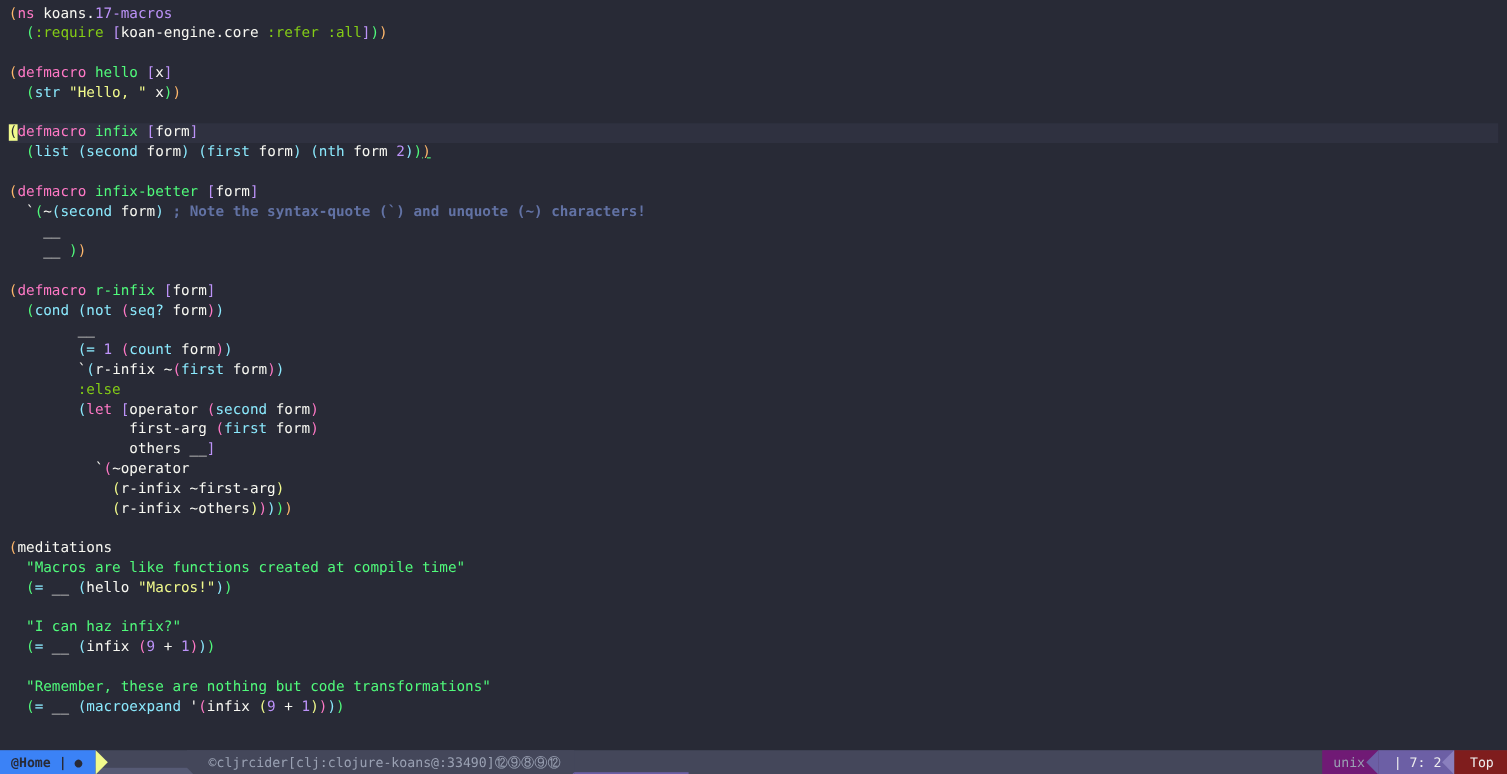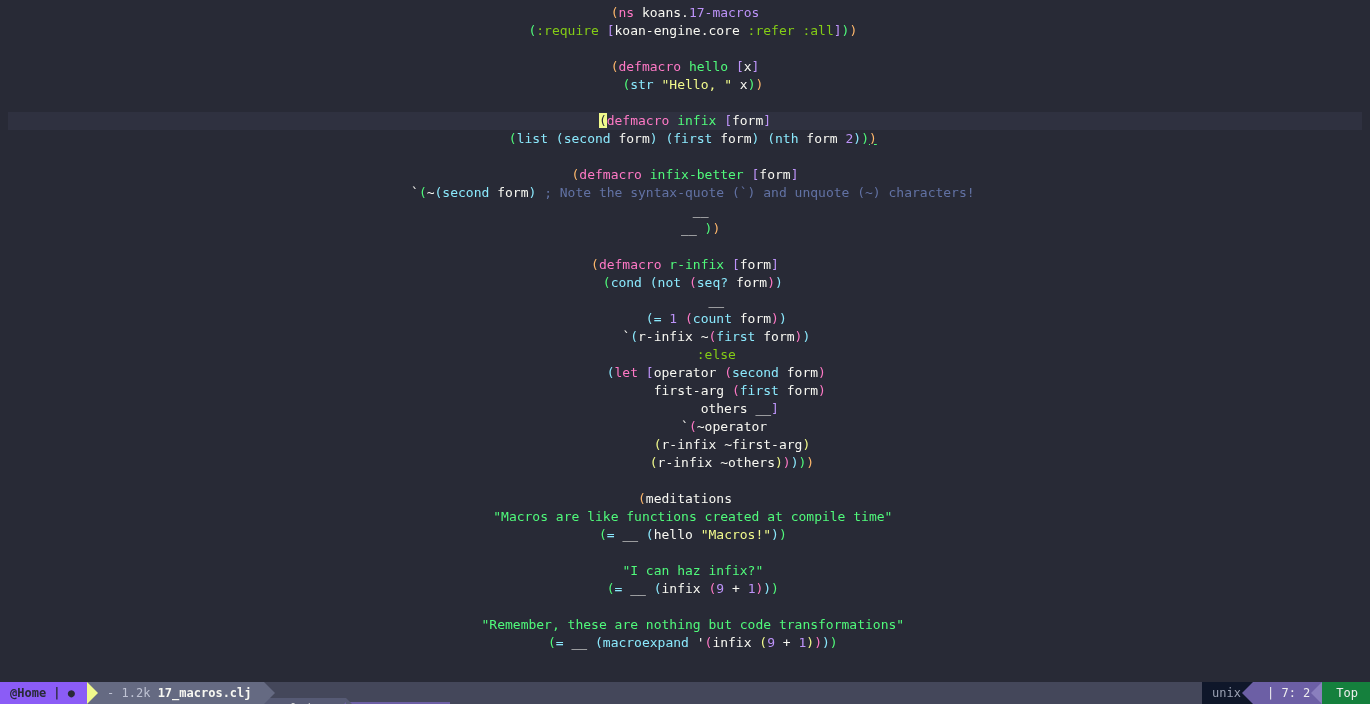--- a/index.html
+++ b/index.html
@@ -9,40 +9,39 @@
     background: #282A36;
     font-family: "Menlo", "Consolas", "DejaVu Sans Mono", monospace;
     font-size: 13px;
     line-height: 18px;
     overflow: hidden;
   }
   .editor {
     width: 100%;
     height: calc(100% - 22px);
     overflow: hidden;
-    text-align: center;
   }
   pre.code {
     margin: 0;
     padding: 4px 8px 0 8px;
     white-space: pre;
     color: #f8f8f2;
     height: 100%;
   }
   .line { display:block; height:18px; }
   .hl  { background:#2F3140; display:block; width:100%; }
   .kw   { color:#ff79c6; }   
   .bi   { color:#8be9fd; }   
   .name { color:#50fa7b; }
   .nspart{ color:#bd93f9; }
   .num  { color:#bd93f9; }
   .str  { color:#f1fa8c; }   
   .doc  { color:#50fa7b; }   
   .sym  { color:#f8f8f2; }
-  .cmt  { color:#6272a4; }
+  .cmt  { color:#6272a4;font-weight:bold; }
   .parR { color:#ffb86c; }   
   .parG { color:#50fa7b; }
   .parP { color:#ff79c6; }
   .parB { color:#8be9fd; }
   .parY { color:#f1fa8c; }
   .br   { color:#bd93f9; }   
   .cursor { background:#f1fa8c; color:#282A36; }
   .underline{ text-decoration: underline; text-decoration-color:#50fa7b; }
   .key  { color:#84cc16; }
 
@@ -70,28 +69,28 @@
     position:absolute;
     right:-11px;
     top:0;
     width:0;height:0;
     border-top:11px solid transparent;
     border-bottom:11px solid transparent;
     border-left:11px solid var(--seg-bg);
     z-index:2;
   }
   .ml-seg.no-arrow::after{display:none;}
-  .seg-home   { --seg-bg:#f1fa8c; background:#8b5cf6; color:#282a36; font-weight:bold;}
+  .seg-home   { --seg-bg:#f1fa8c; background:#3b82f6; color:#282a36; font-weight:bold;}
   .seg-file   { --seg-bg:#656a82; background:#656a82; color:#eee; padding-left:20px;}
   .seg-mode   { --seg-bg:#565a74; background:#565a74; color:#ccc; padding-left:20px;margin-top:32px;}
   .seg-cider  { --seg-bg:#44475a; background:#44475a; color:#9aa1b3; padding-left:20px;}
   .seg-git    { --seg-bg:#6c5fa5; background:#6c5fa5; color:#eee; padding-left:20px;}
-  .seg-right  { margin-left:auto; background:#0f172a; color:#9aa1b3;}
+  .seg-right  { margin-left:auto; background:#701a75; color:#9aa1b3;}
   .seg-pos    { --seg-bg:#6c5fa5; background:#6c5fa5; color:#eee;}
-  .seg-top    { --seg-bg:#8a7fbe; background:#15803d; color:#eee;}
+  .seg-top    { --seg-bg:#8a7fbe; background:#7f1d1d; color:#eee;}
   .seg-pos::before, .seg-top::before, .seg-git::before{
     content:"";
     position:absolute;
     left:-11px; top:0;
     width:0;height:0;
     border-top:11px solid transparent;
     border-bottom:11px solid transparent;
     border-right:11px solid var(--seg-bg);
   }
   .seg-pos, .seg-top{ position:relative; padding-left:14px;}
@@ -101,25 +100,22 @@
 </style>
 </head>
 <body>
 
 <div class="editor">
   <pre class="code" id="code"><span class="line"><span class="parR">(</span><span class="kw">ns</span> <span class="sym">koans</span><span class="sym">.</span><span class="nspart">17-macros</span></span><span class="line">  <span class="parG">(</span><span class="key">:require</span> <span class="br">[</span><span class="sym">koan-engine.core</span> <span class="key">:refer</span> <span class="key">:all</span><span class="br">]</span><span class="parG">)</span><span class="parR">)</span></span><span class="line">&nbsp;</span><span class="line"><span class="parR">(</span><span class="kw">defmacro</span> <span class="name">hello</span> <span class="br">[</span><span class="sym">x</span><span class="br">]</span></span><span class="line">  <span class="parG">(</span><span class="bi">str</span> <span class="str">"Hello, "</span> <span class="sym">x</span><span class="parG">)</span><span class="parR">)</span></span><span class="line">&nbsp;</span><span class="line hl"><span class="cursor">(</span><span class="kw">defmacro</span> <span class="name">infix</span> <span class="br">[</span><span class="sym">form</span><span class="br">]</span></span><span class="line">  <span class="parG">(</span><span class="bi">list</span> <span class="parB">(</span><span class="bi">second</span> <span class="sym">form</span><span class="parB">)</span> <span class="parB">(</span><span class="bi">first</span> <span class="sym">form</span><span class="parB">)</span> <span class="parB">(</span><span class="bi">nth</span> <span class="sym">form</span> <span class="num">2</span><span class="parB">)</span><span class="parG">)</span><span class="parR underline">)</span></span><span class="line">&nbsp;</span><span class="line"><span class="parR">(</span><span class="kw">defmacro</span> <span class="name">infix-better</span> <span class="br">[</span><span class="sym">form</span><span class="br">]</span></span><span class="line">  <span class="sym">`</span><span class="parG">(</span><span class="sym">~</span><span class="parB">(</span><span class="bi">second</span> <span class="sym">form</span><span class="parB">)</span> <span class="cmt">; Note the syntax-quote (`) and unquote (~) characters!</span></span><span class="line">    <span class="sym">__</span></span><span class="line">    <span class="sym">__</span> <span class="parG">)</span><span class="parR">)</span></span><span class="line">&nbsp;</span><span class="line"><span class="parR">(</span><span class="kw">defmacro</span> <span class="name">r-infix</span> <span class="br">[</span><span class="sym">form</span><span class="br">]</span></span><span class="line">  <span class="parG">(</span><span class="bi">cond</span> <span class="parB">(</span><span class="bi">not</span> <span class="parP">(</span><span class="bi">seq?</span> <span class="sym">form</span><span class="parP">)</span><span class="parB">)</span></span><span class="line">        <span class="sym">__</span></span><span class="line">        <span class="parB">(</span><span class="bi">=</span> <span class="num">1</span> <span class="parP">(</span><span class="bi">count</span> <span class="sym">form</span><span class="parP">)</span><span class="parB">)</span></span><span class="line">        <span class="sym">`</span><span class="parB">(</span><span class="sym">r-infix</span> <span class="sym">~</span><span class="parP">(</span><span class="bi">first</span> <span class="sym">form</span><span class="parP">)</span><span class="parB">)</span></span><span class="line">        <span class="key">:else</span></span><span class="line">        <span class="parB">(</span><span class="kw">let</span> <span class="br">[</span><span class="sym">operator</span> <span class="parP">(</span><span class="bi">second</span> <span class="sym">form</span><span class="parP">)</span></span><span class="line">              <span class="sym">first-arg</span> <span class="parP">(</span><span class="bi">first</span> <span class="sym">form</span><span class="parP">)</span></span><span class="line">              <span class="sym">others</span> <span class="sym">__</span><span class="br">]</span></span><span class="line">          <span class="sym">`</span><span class="parP">(</span><span class="sym">~operator</span></span><span class="line">            <span class="parY">(</span><span class="sym">r-infix</span> <span class="sym">~first-arg</span><span class="parY">)</span></span><span class="line">            <span class="parY">(</span><span class="sym">r-infix</span> <span class="sym">~others</span><span class="parY">)</span><span class="parP">)</span><span class="parB">)</span><span class="parG">)</span><span class="parR">)</span></span><span class="line">&nbsp;</span><span class="line"><span class="parR">(</span><span class="sym">meditations</span></span><span class="line">  <span class="doc">"Macros are like functions created at compile time"</span></span><span class="line">  <span class="parG">(</span><span class="bi">=</span> <span class="sym">__</span> <span class="parB">(</span><span class="sym">hello</span> <span class="str">"Macros!"</span><span class="parB">)</span><span class="parG">)</span></span><span class="line">&nbsp;</span><span class="line">  <span class="doc">"I can haz infix?"</span></span><span class="line">  <span class="parG">(</span><span class="bi">=</span> <span class="sym">__</span> <span class="parB">(</span><span class="sym">infix</span> <span class="parP">(</span><span class="num">9</span> <span class="sym">+</span> <span class="num">1</span><span class="parP">)</span><span class="parB">)</span><span class="parG">)</span></span><span class="line">&nbsp;</span><span class="line">  <span class="doc">"Remember, these are nothing but code transformations"</span></span><span class="line">  <span class="parG">(</span><span class="bi">=</span> <span class="sym">__</span> <span class="parB">(</span><span class="bi">macroexpand</span> <span class="sym">'</span><span class="parP">(</span><span class="sym">infix</span> <span class="parY">(</span><span class="num">9</span> <span class="sym">+</span> <span class="num">1</span><span class="parY">)</span><span class="parP">)</span><span class="parB">)</span><span class="parG">)</span></span></pre>
 </div>
 
 <div class="modeline">
   <div class="ml-seg seg-home">@Home | ●</div>
-  <div class="ml-seg seg-file">
-    <span class="ml-size">- 1.2k</span>&nbsp;
-    <span class="ml-fname">17_macros.clj</span>
-  </div>
   <div class="ml-seg seg-mode">Clojure</div>
+  <div class="ml-seg seg-cider no-arrow">©cljrcider[clj:clojure-koans@:33490]⑫⑨⑧⑨⑫</div>
   <div class="ml-seg seg-git no-arrow">Git-master</div>
 
   <div class="ml-seg seg-right no-arrow">
     <span>unix</span>
   </div>
   <div class="ml-seg seg-pos no-arrow">
     <span>|&nbsp;</span>
       <span>7: 2</span>
   </div>
   <div class="ml-seg seg-top no-arrow">Top</div>

